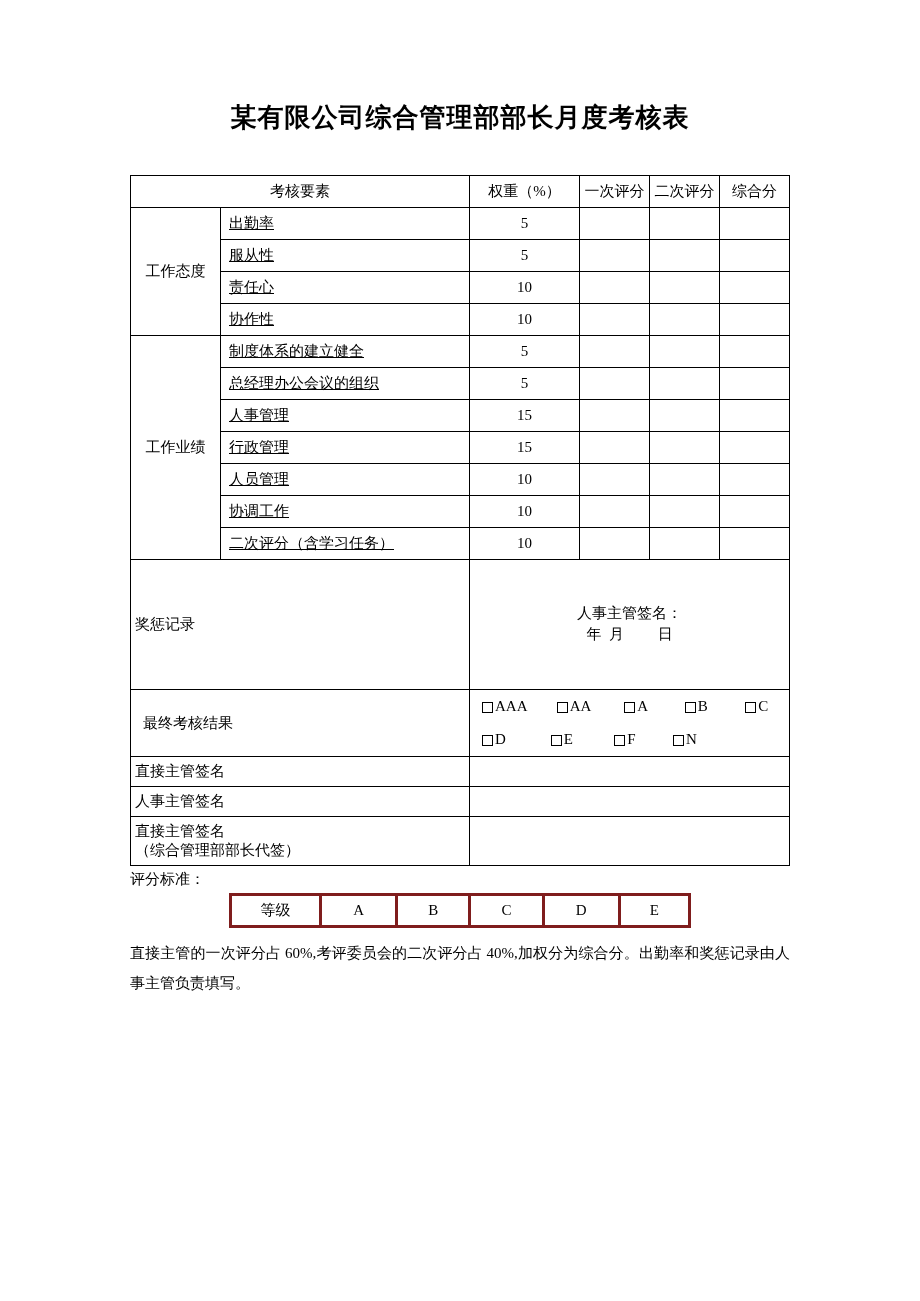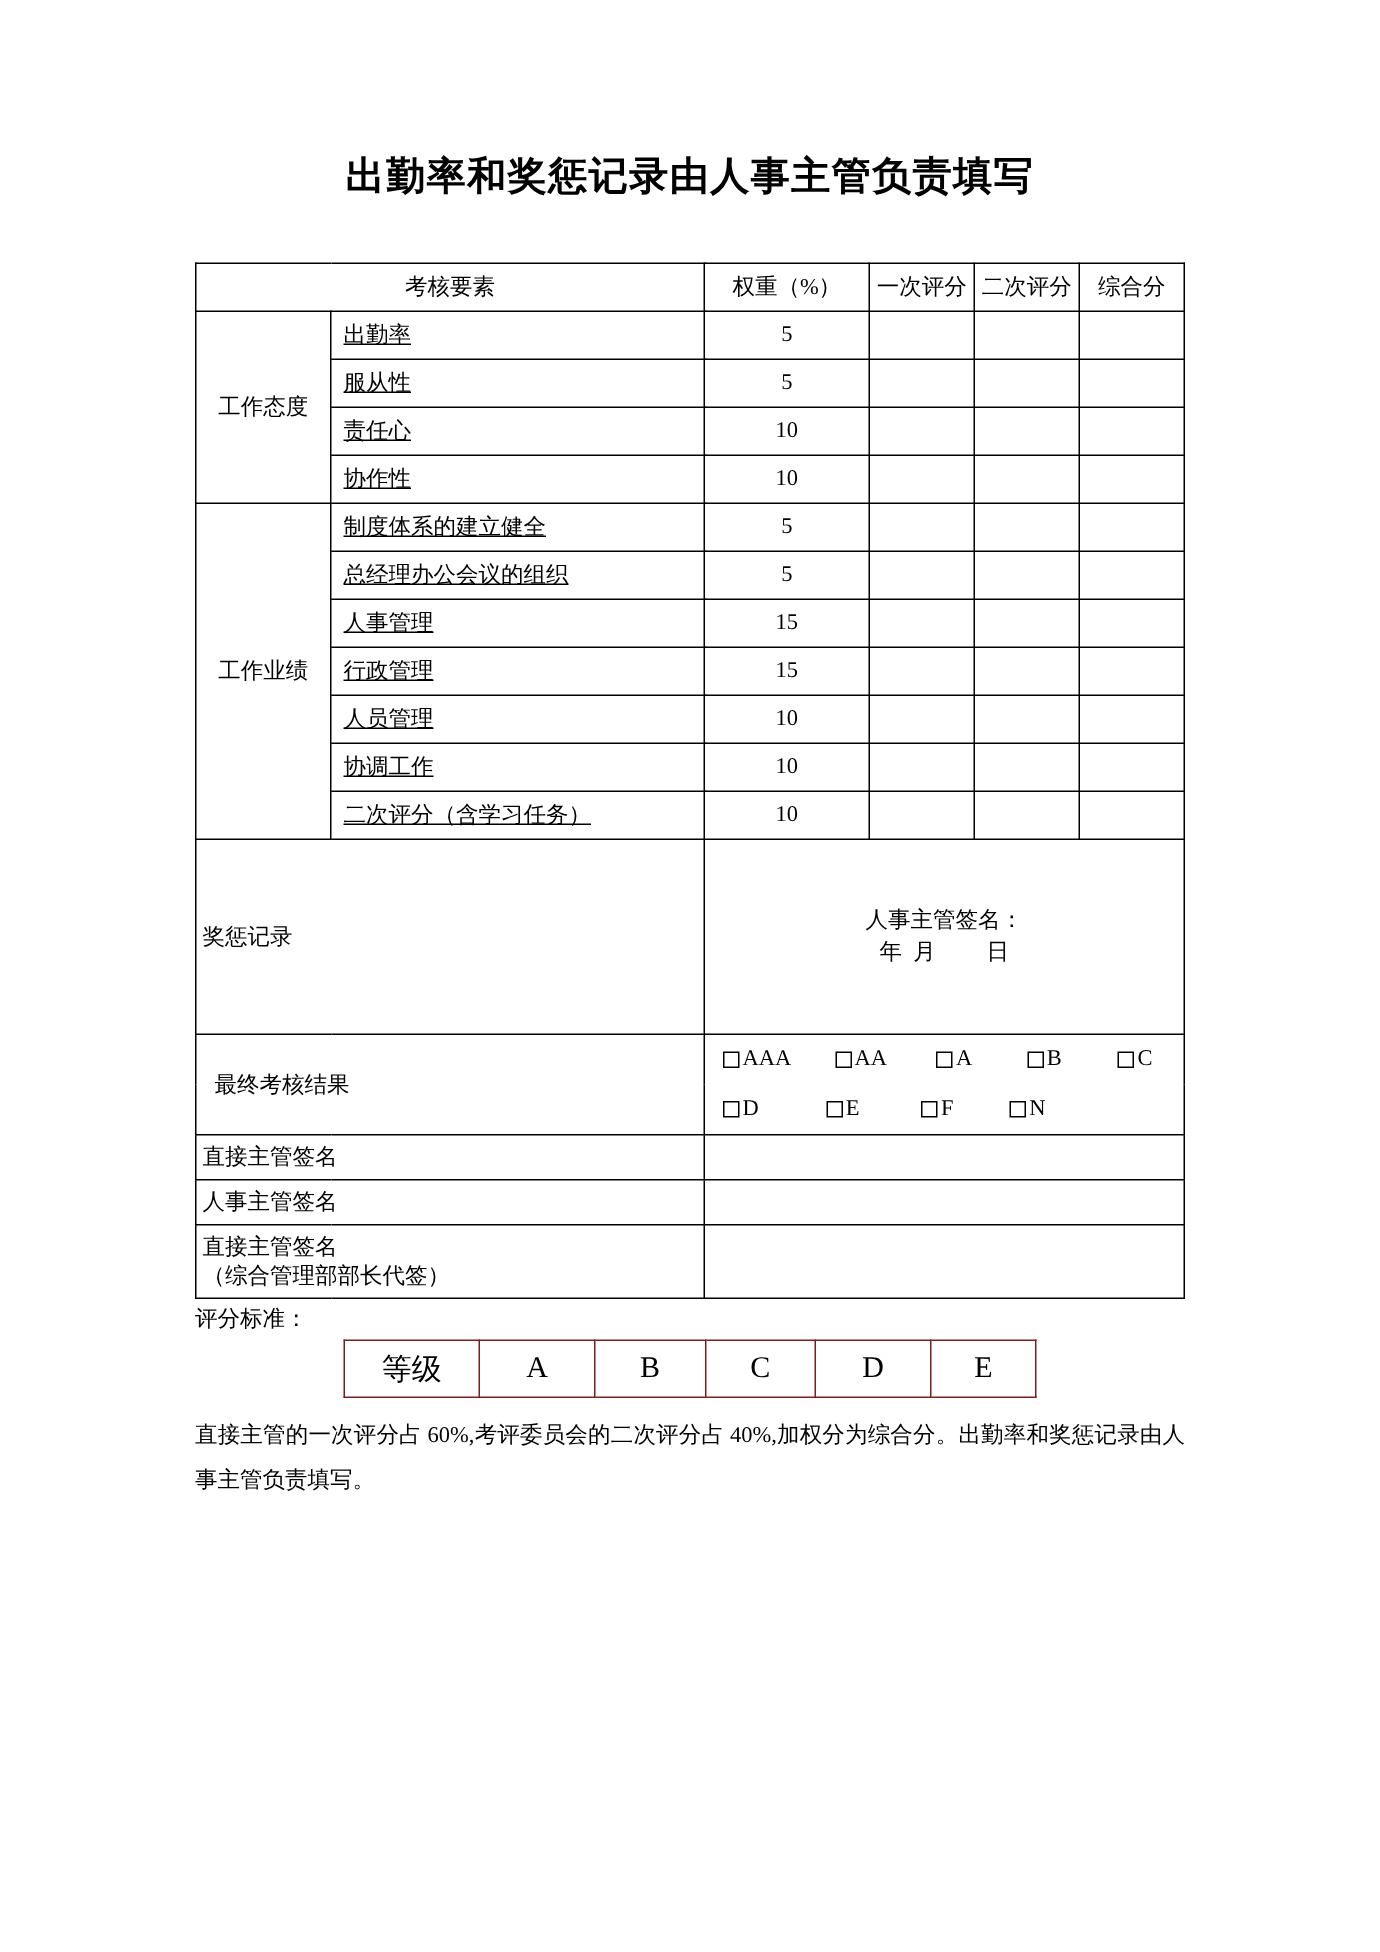--- a/index.html
+++ b/index.html
@@ -63,35 +63,35 @@
     .note {
       font-size: 15px;
       margin-top: 4px;
       margin-bottom: 4px;
     }
     .grade-table {
       margin: 4px auto 10px auto;
       width: 70%;
     }
     .grade-table td {
-      border: 1px solid #7f1d1d;
+      border: 3px solid #7f1d1d;
       text-align: center;
       padding: 5px 4px;
-      font-size: 20px;
+      font-size: 15px;
     }
     .desc {
       font-size: 15px;
       line-height: 2;
       text-align: justify;
     }
   </style>
 </head>
 <body>
 
-<div class="title">出勤率和奖惩记录由人事主管负责填写</div>
+<div class="title">某有限公司综合管理部部长月度考核表</div>
 
 <table class="main-table">
   <tbody>
       <tr>
     <td class="hdr" colspan="3">考核要素</td>
     <td class="hdr" style="width:110px">权重（%）</td>
     <td class="hdr" style="width:70px">一次评分</td>
     <td class="hdr" style="width:70px">二次评分</td>
     <td class="hdr" style="width:70px">综合分</td>
   </tr>

